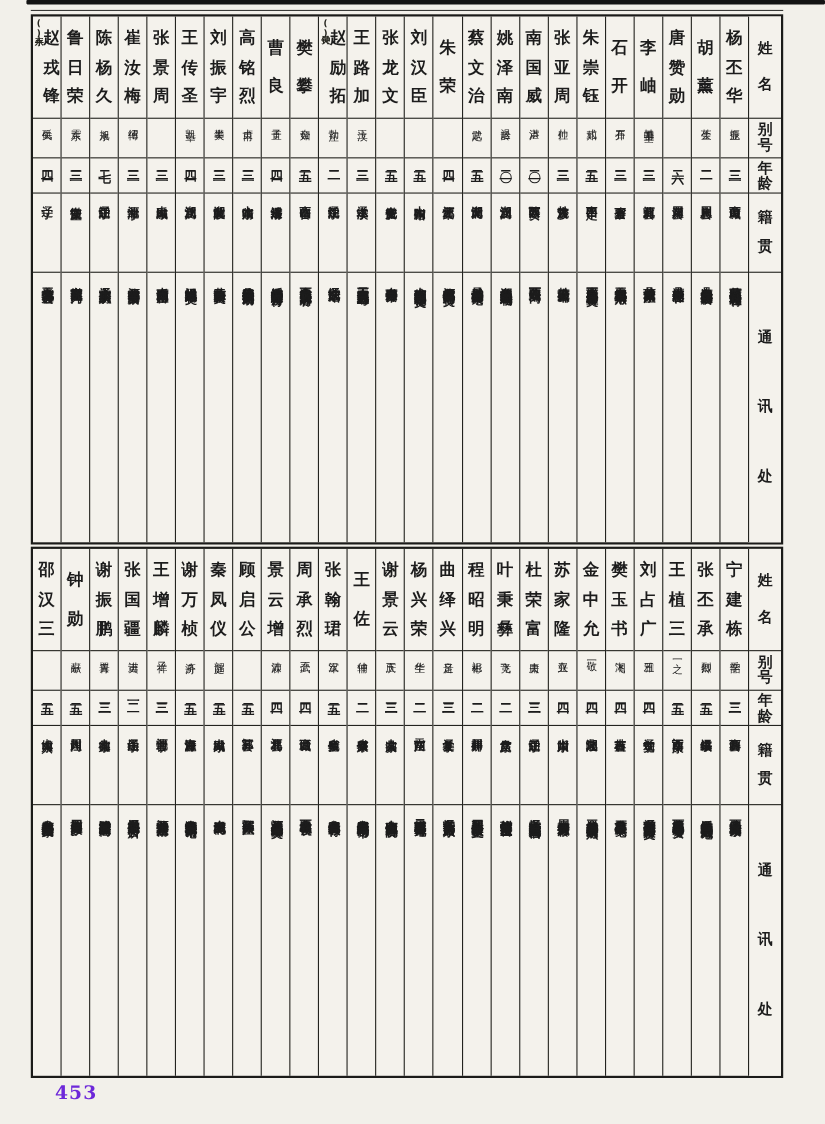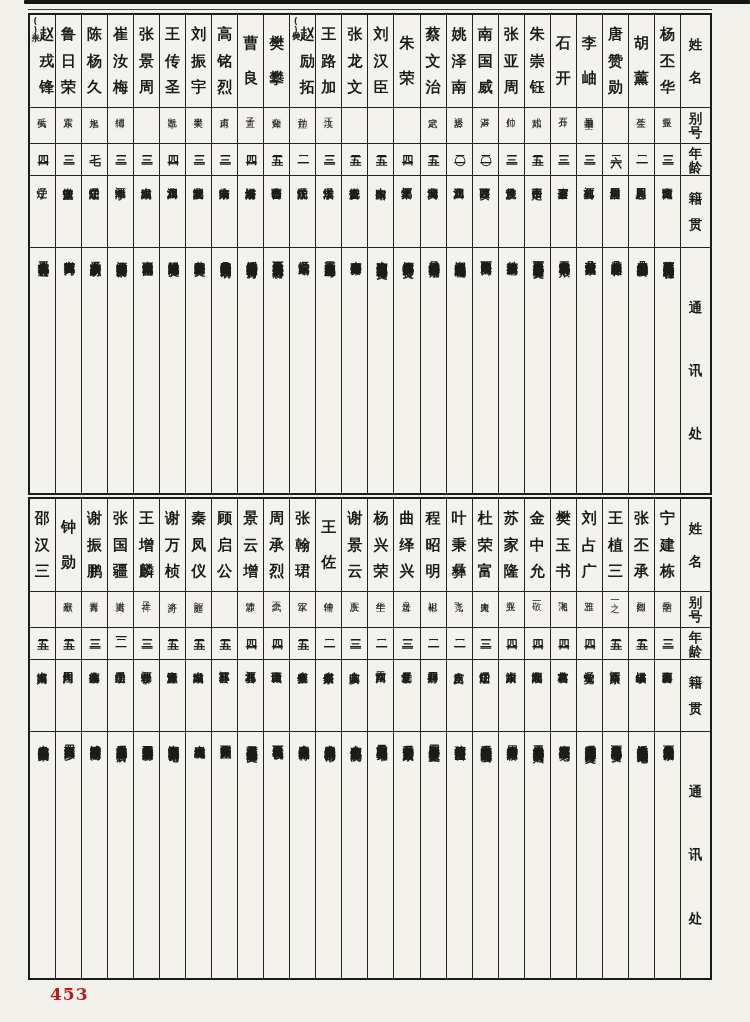--- a/index.html
+++ b/index.html
@@ -91,21 +91,21 @@
   .alias-cell .vtext{letter-spacing:1px;}
   .age-cell{font-size:11.5px;font-weight:bold;padding:2px 0;}
   .origin-cell{font-size:10.5px;font-weight:bold;padding:3px 0;}
   .origin-cell .vtext{letter-spacing:0.5px;}
   .addr-cell{font-size:11px;font-weight:bold;padding:4px 0 2px 0;justify-content:center;}
   .addr-cell .vtext{line-height:1.12;letter-spacing:0.5px;}
   .hdr-cell{font-weight:bold;font-size:13.5px;}
   .page-number{
     position:absolute;left:50px;top:984px;
     font-family:"DejaVu Serif", serif;
-    font-size:17px;font-weight:bold;color:#b91c1c;
+    font-size:17px;font-weight:bold;color:#6d28d9;
     letter-spacing:1px;
   }
 </style>
 </head>
 <body>
 
 <div class="page">
   <div class="scan-edge-top"></div>
   <div class="scan-edge-top2"></div>
 

